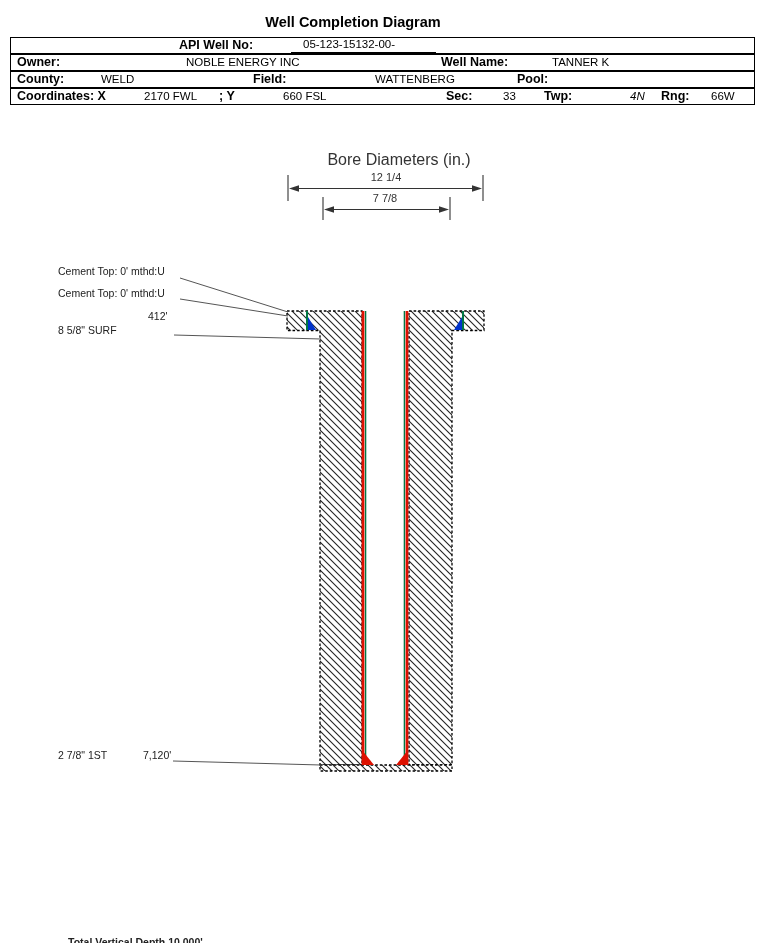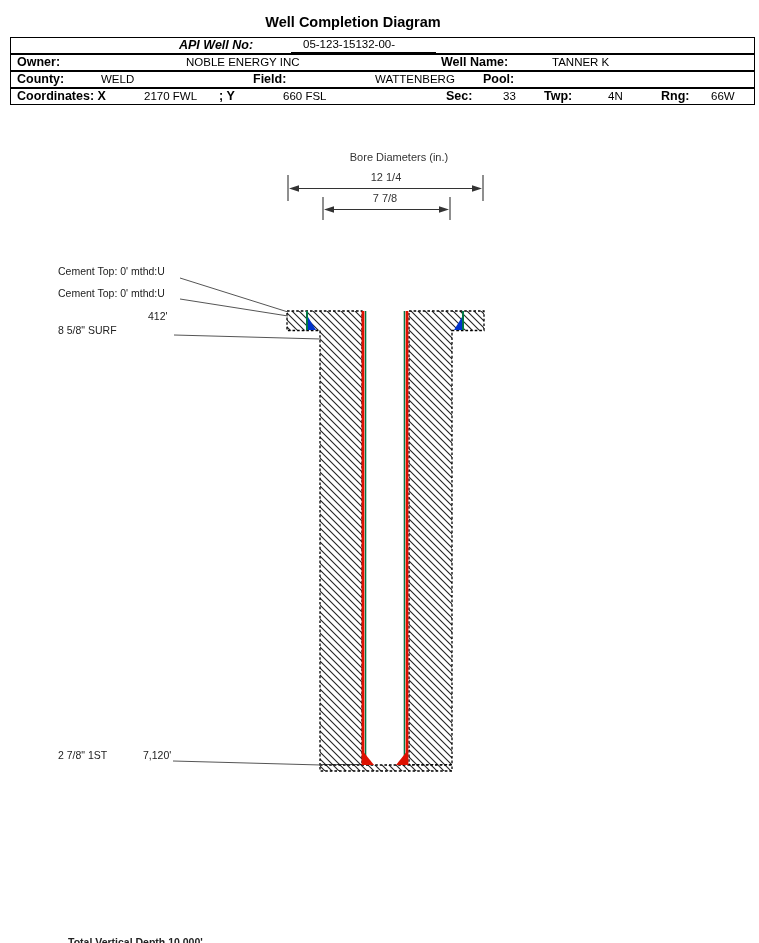--- a/index.html
+++ b/index.html
@@ -36,21 +36,21 @@
   .trow .lbl{font-weight:bold;font-size:12.5px;}
   .api-underline{
     position:absolute;left:280px;top:0;height:14.5px;width:145px;
     border-bottom:1.2px solid #000;
     font-size:11.5px;padding-left:12px;white-space:nowrap;
   }
   .note{
     top:99px;left:0;width:759px;text-align:center;font-size:9.5px;color:#222;
   }
   .bore-title{
-    top:139px;left:324px;width:150px;text-align:center;font-size:11px;color:#333;
+    top:139px;left:324px;width:150px;text-align:center;font-size:16px;color:#333;
   }
   .dim-label{
     width:100px;text-align:center;font-size:11px;color:#333;
   }
   .anno{font-size:10.5px;color:#222;}
   svg.drawing{position:absolute;top:0;left:0;}
   .hatch-shape{fill:url(#hatchPattern);stroke:#000;stroke-width:1.3;stroke-dasharray:2.6 2;}
   .red-line{stroke:var(--casing-red);}
   .green-line{stroke:var(--casing-green);}
   .red-fill{fill:var(--casing-red);stroke:none;}
@@ -108,49 +108,49 @@
     <line class="leader" x1="180" y1="266" x2="288" y2="300"></line>
     <line class="leader" x1="180" y1="287" x2="288" y2="304"></line>
     <line class="leader" x1="174" y1="323" x2="321" y2="327"></line>
     <line class="leader" x1="173" y1="749" x2="321" y2="753"></line>
     <line class="leader" x1="201" y1="936.5" x2="388" y2="933.5"></line>
   </svg>
 
   <div class="abs page-title">Well Completion Diagram</div>
 
   <div class="trow" style="top:25px;">
-    <span class="cell lbl" style="left:168px;font-style:italic;">API Well No:</span>
+    <span class="cell lbl" style="left:168px;">API Well No:</span>
     <span class="api-underline">05-123-15132-00-</span>
   </div>
 
   <div class="trow" style="top:42px;">
     <span class="cell lbl" style="left:6px;">Owner:</span>
     <span class="cell" style="left:175px;">NOBLE ENERGY INC</span>
     <span class="cell lbl" style="left:430px;">Well Name:</span>
     <span class="cell" style="left:541px;">TANNER K</span>
   </div>
 
   <div class="trow" style="top:59px;padding-left:16px;">
     <span class="cell lbl" style="left:6px;">County:</span>
     <span class="cell" style="left:90px;">WELD</span>
     <span class="cell lbl" style="left:242px;">Field:</span>
     <span class="cell" style="left:364px;">WATTENBERG</span>
-    <span class="cell lbl" style="left:472px;">Pool:</span>
+    <span class="cell lbl" style="left:506px;">Pool:</span>
     <span class="cell" style="left:545px;"></span>
   </div>
 
   <div class="trow" style="top:76px;">
     <span class="cell lbl" style="left:6px;">Coordinates: X</span>
     <span class="cell" style="left:133px;text-align:center;">2170 FWL</span>
     <span class="cell lbl" style="left:208px;">; Y</span>
     <span class="cell" style="left:272px;">660 FSL</span>
     <span class="cell lbl" style="left:435px;">Sec:</span>
     <span class="cell" style="left:492px;">33</span>
     <span class="cell lbl" style="left:533px;">Twp:</span>
-    <span class="cell" style="left:597px;">4N</span>
+    <span class="cell" style="left:619px;font-style:italic;">4N</span>
     <span class="cell lbl" style="left:650px;">Rng:</span>
     <span class="cell" style="left:700px;">66W</span>
   </div>
 
 
   <div class="abs bore-title">Bore Diameters (in.)</div>
   <div class="abs dim-label" style="top:159px;left:336px;">12 1/4</div>
   <div class="abs dim-label" style="top:180px;left:335px;">7 7/8</div>
 
   <div class="abs anno" style="top:253px;left:58px;">Cement Top: 0' mthd:U</div>

